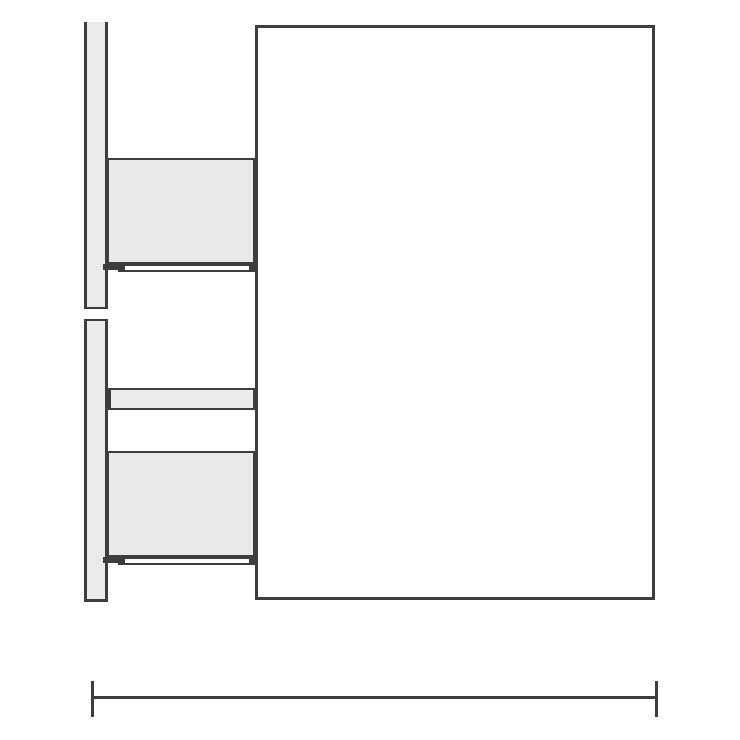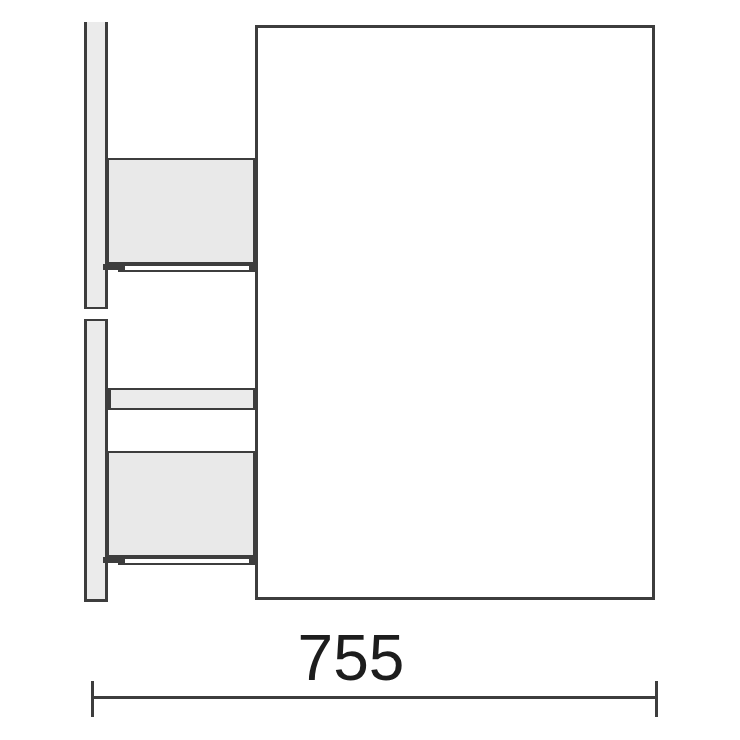--- a/index.html
+++ b/index.html
@@ -142,15 +142,14 @@
   <div class="drawer bottom"></div>
   <div class="rail2">
     <div class="rail-bar"></div>
     <div class="rail-bracket"></div>
     <div class="rail-endcap"></div>
   </div>
 
   <div class="dim-line"></div>
   <div class="dim-tick left"></div>
   <div class="dim-tick right"></div>
-  <div class="dim-label">755</div>
 
 </div>
 
 </body></html>

